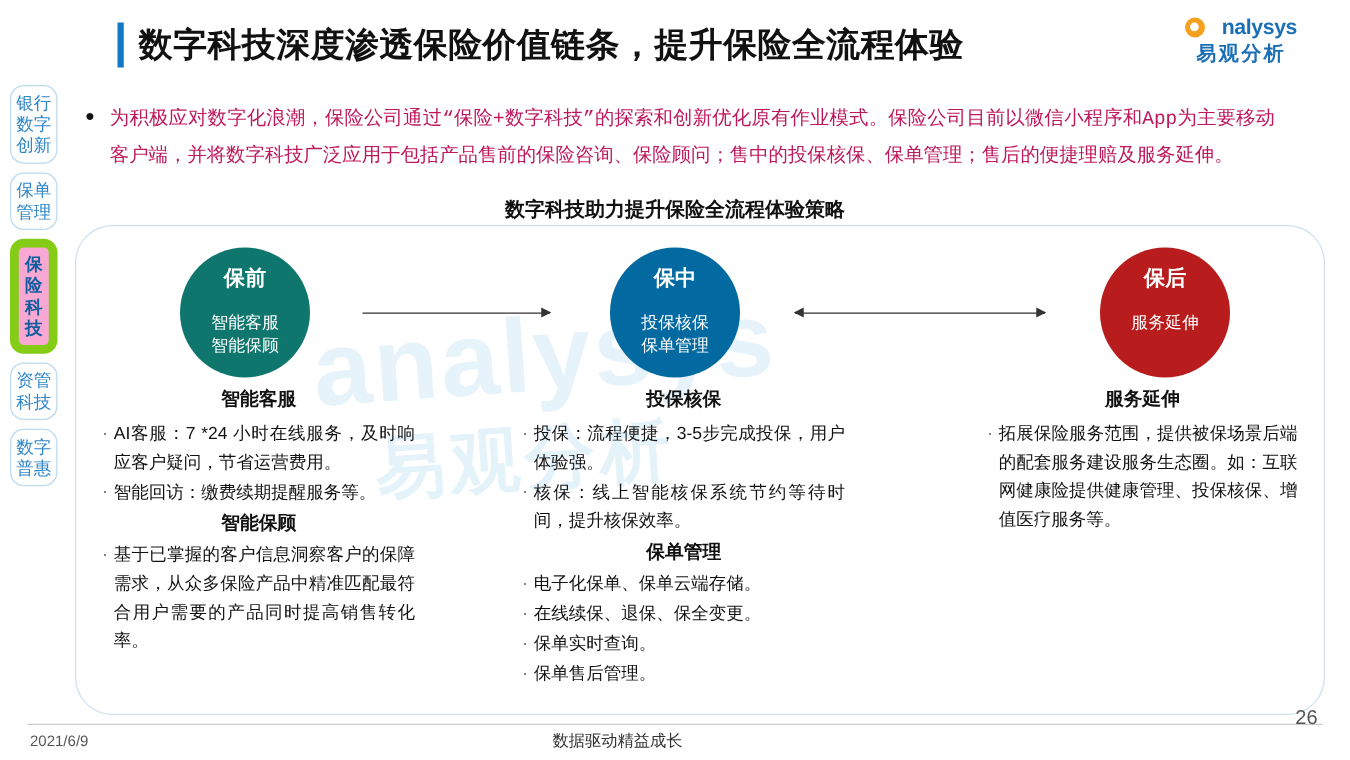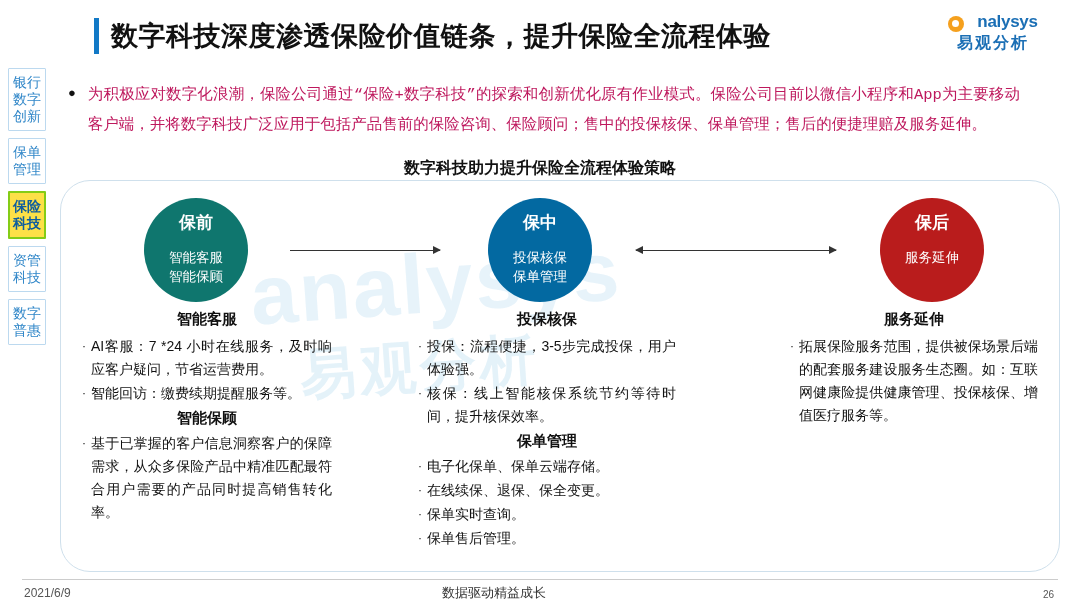--- a/index.html
+++ b/index.html
@@ -21,32 +21,32 @@
     position: absolute;
     left: 8px;
     top: 68px;
     width: 38px;
     display: flex;
     flex-direction: column;
     gap: 7px;
   }
   .side-item {
     border: 1px solid #bcd9ef;
-    border-radius: 1px;
+    border-radius: 11px;
     color: #2f86c8;
     font-size: 14px;
     line-height: 17px;
     text-align: center;
     padding: 5px 2px;
     letter-spacing: 0px;
     background: #ffffff;
   }
   .side-item.active {
-    background: #fde047;
-    border: 2px solid #84cc16;
+    background: #f9a8d4;
+    border: 7px solid #84cc16;
     color: #0f5d9e;
     font-weight: bold;
   }
 
   
   .title-bar {
     position: absolute;
     left: 48px;
     top: 18px;
     display: flex;
@@ -68,21 +68,21 @@
 
   .logo {
     position: absolute;
     right: 22px;
     top: 12px;
     text-align: center;
     width: 130px;
   }
   .logo-top {
     display: flex;
-    align-items: flex-end;
+    align-items: center;
     justify-content: center;
     gap: 13px;
   }
   .logo-mark {
     width: 16px;
     height: 16px;
     border-radius: 50%;
     background: #f5a01e;
     position: relative;
     display: inline-block;
@@ -291,22 +291,22 @@
     left: 0;
     width: 988px;
     text-align: center;
     bottom: 6px;
     font-size: 13px;
     color: #333;
   }
   .footer-page {
     position: absolute;
     right: 26px;
-    bottom: 8px;
-    font-size: 10px;
+    bottom: 24px;
+    font-size: 16px;
     color: #555;
     text-align: center;
   }
 </style>
 </head>
 <body>
 
 <div class="sidebar">
   <div class="side-item">银行数字创新</div>
   <div class="side-item">保单管理</div>

